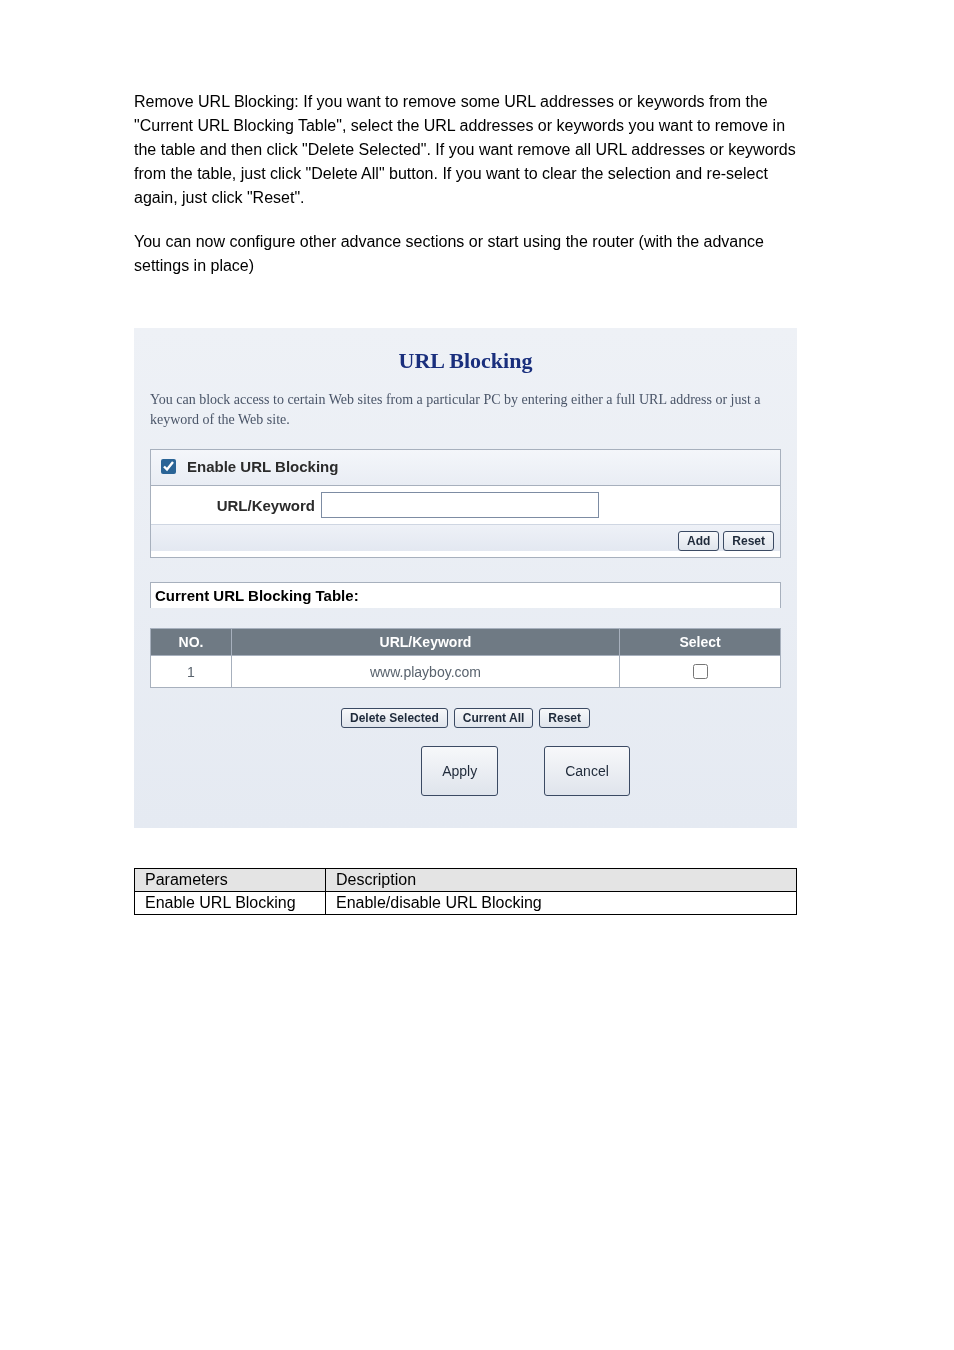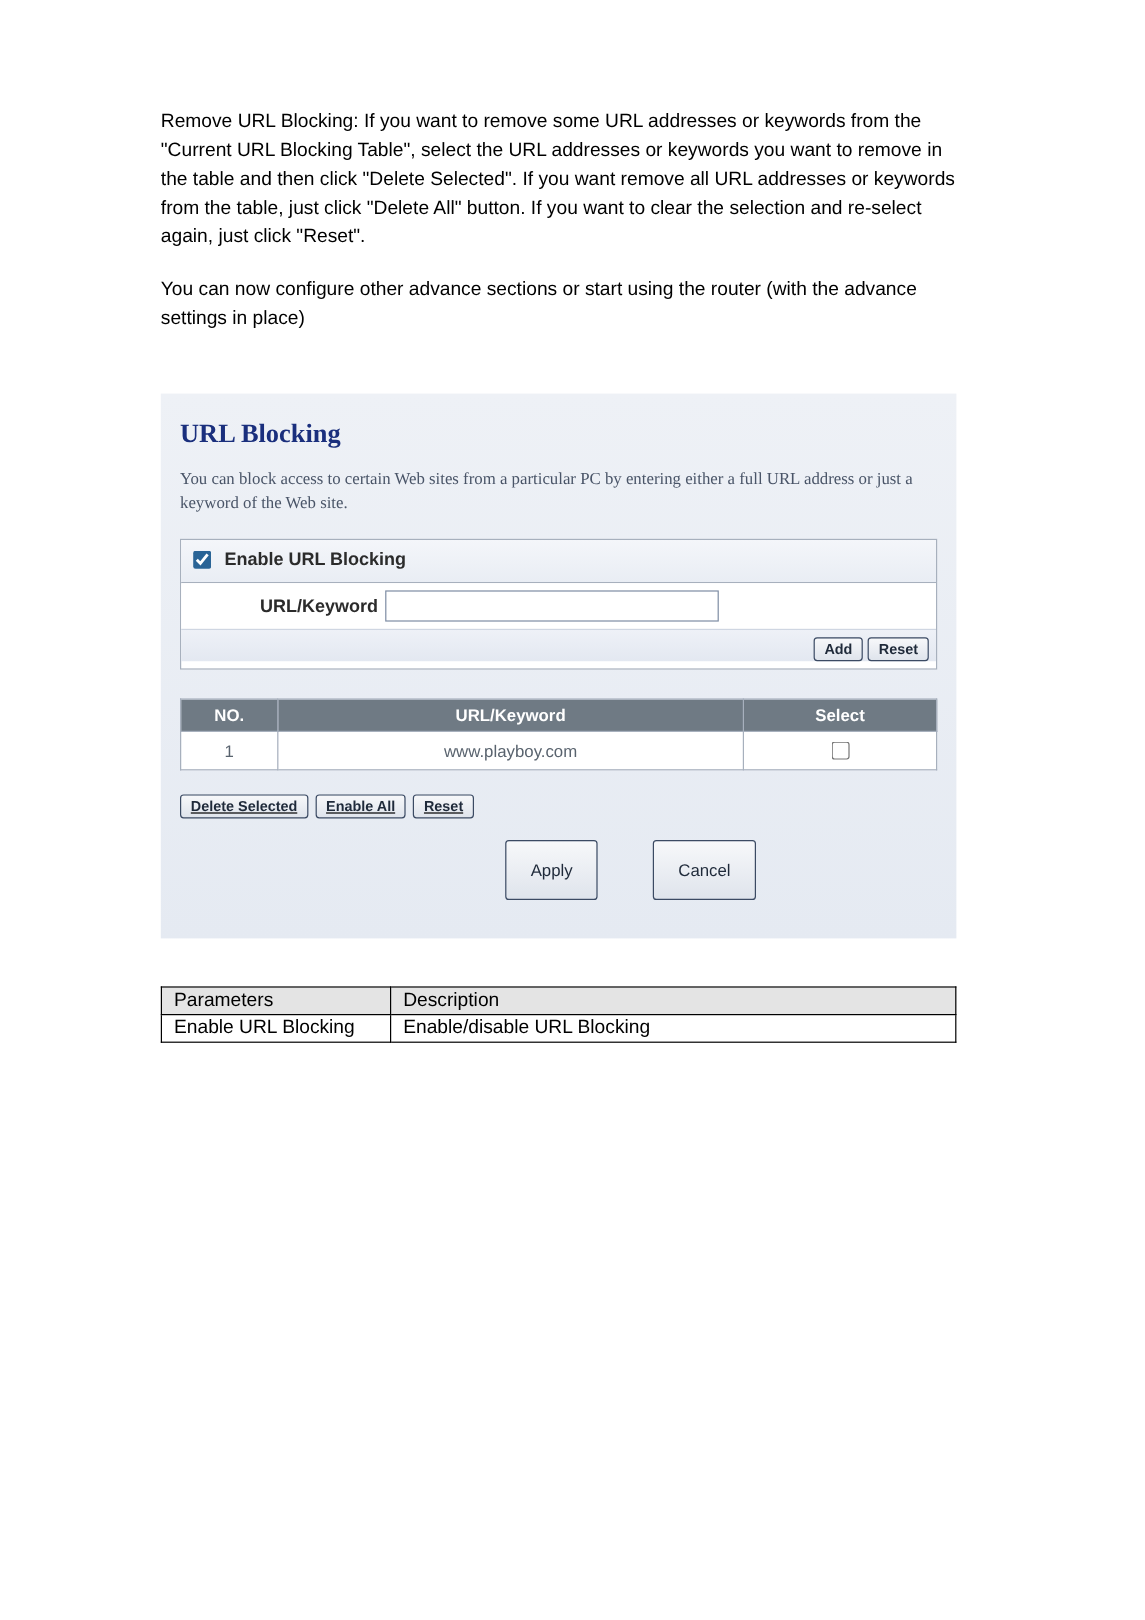--- a/index.html
+++ b/index.html
@@ -24,20 +24,21 @@
   .intro .para {
     margin: 0 0 20px 0;
   }
   .panel {
     margin: 0 134px 40px 134px;
     background: linear-gradient(to bottom, #eef1f6, #e5eaf2);
     padding: 16px 16px 24px 16px;
     font-family: Tahoma, Arial, sans-serif;
   }
   .panel-title {
+    text-align: center;
     font-family: "Times New Roman", serif;
     font-size: 22px;
     font-weight: bold;
     color: #1a2f7d;
     margin: 4px 0 16px 0;
   }
   .panel-desc {
     color: #4a5568;
     font-size: 14px;
     line-height: 1.4;
@@ -139,24 +140,23 @@
     background: #fff;
     color: #59636e;
     padding: 5px;
     border: 1px solid #a7b0bd;
     text-align: center;
   }
   .url-table th.col-no { width: 70px; }
   .url-table th.col-sel { width: 150px; }
   .center-btn-row {
     display: flex;
-    justify-content: flex-start;
+    justify-content: center;
     gap: 6px;
     padding: 20px 0 18px 0;
-    text-decoration: underline;
   }
   .bottom-btn-row {
     display: flex;
     justify-content: center;
     gap: 46px;
     padding: 0 0 8px 0;
     margin-left: 120px;
   }
   .desc-table-wrap {
     padding: 0 134px;
@@ -201,20 +201,21 @@
         <div class="kw-label">URL/Keyword</div>
         <input type="text" class="kw-input" value="" style="">
       </div>
       <div class="btn-row-right">
         <button class="btn">Add</button>
         <button class="btn">Reset</button>
       </div>
     </div>
 
     <div>
+      <div class="table-caption">Current URL Blocking Table:</div>
       <table class="url-table">
         <thead>
           <tr>
             <th class="col-no">NO.</th>
             <th>URL/Keyword</th>
             <th class="col-sel">Select</th>
           </tr>
         </thead>
         <tbody>
           <tr>
@@ -222,21 +223,21 @@
             <td>www.playboy.com</td>
             <td>
               <input type="checkbox" class="checkbox" style="">
             </td>
           </tr>
         </tbody>
       </table>
 
       <div class="center-btn-row">
         <button class="btn">Delete Selected</button>
-        <button class="btn">Enable All</button>
+        <button class="btn">Current All</button>
         <button class="btn">Reset</button>
       </div>
 
       <div class="bottom-btn-row">
         <button class="btn btn-lg">Apply</button>
         <button class="btn btn-lg">Cancel</button>
       </div>
     </div>
   </div>
 

